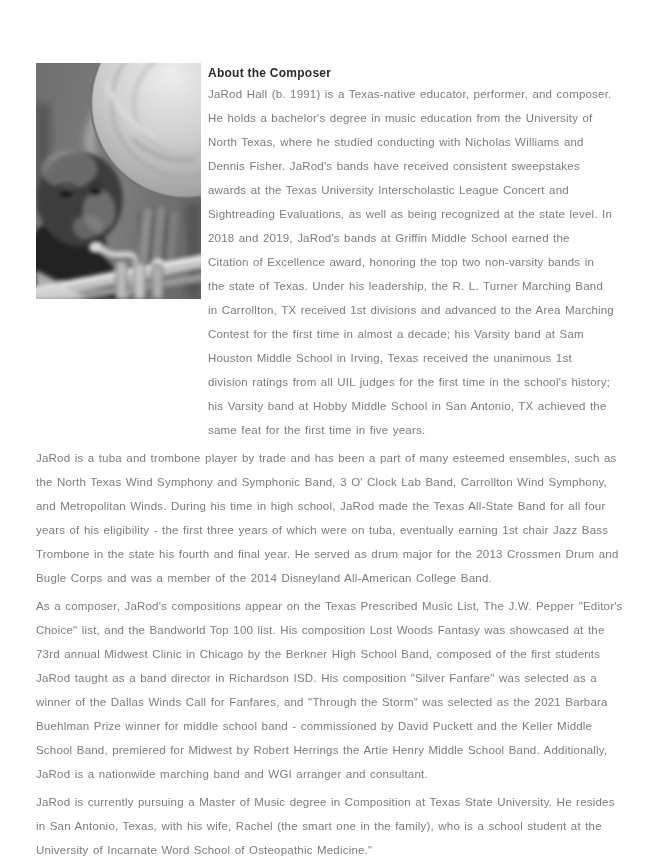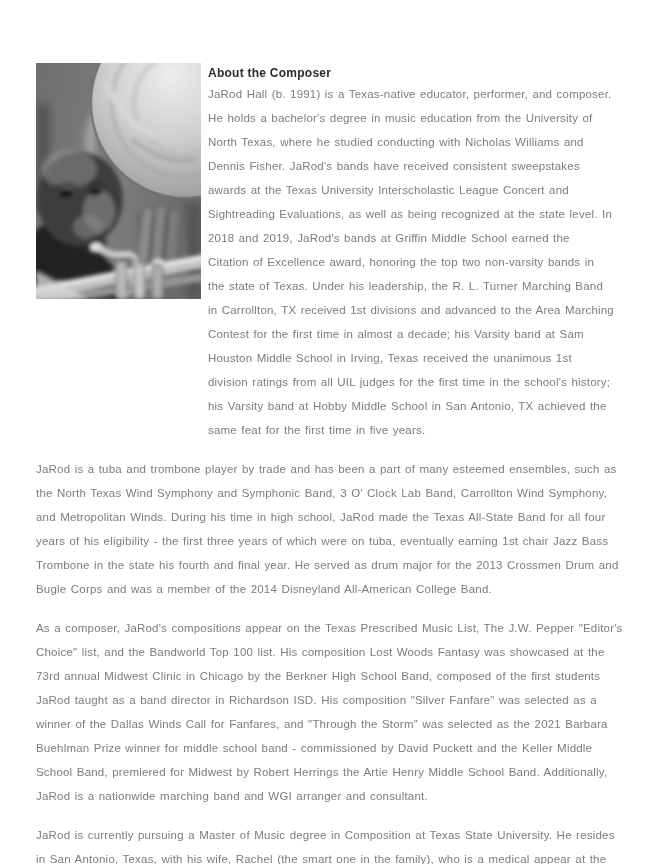--- a/index.html
+++ b/index.html
@@ -51,21 +51,21 @@
   }
   .body-text {
     margin: 0;
     font-size: 11.5px;
     line-height: 24px;
     color: #7c7c7c;
     letter-spacing: 0.2px;
     word-spacing: 1px;
   }
   .para {
-    margin-top: 15px;
+    margin-top: 4px;
     width: 590px;
   }
 </style>
 </head>
 <body>
 
 <div class="page">
   <div class="content">
 
     <div class="top-row">
@@ -152,16 +152,16 @@
       </div>
 
       <div class="col">
         <h1 class="heading">About the Composer</h1>
         <p class="body-text">JaRod Hall (b. 1991) is a Texas-native educator, performer, and composer. He holds a bachelor's degree in music education from the University of North Texas, where he studied conducting with Nicholas Williams and Dennis Fisher. JaRod's bands have received consistent sweepstakes awards at the Texas University Interscholastic League Concert and Sightreading Evaluations, as well as being recognized at the state level. In 2018 and 2019, JaRod's bands at Griffin Middle School earned the Citation of Excellence award, honoring the top two non-varsity bands in the state of Texas. Under his leadership, the R. L. Turner Marching Band in Carrollton, TX received 1st divisions and advanced to the Area Marching Contest for the first time in almost a decade; his Varsity band at Sam Houston Middle School in Irving, Texas received the unanimous 1st division ratings from all UIL judges for the first time in the school's history; his Varsity band at Hobby Middle School in San Antonio, TX achieved the same feat for the first time in five years.</p>
       </div>
     </div>
 
     <p class="body-text para">JaRod is a tuba and trombone player by trade and has been a part of many esteemed ensembles, such as the North Texas Wind Symphony and Symphonic Band, 3 O' Clock Lab Band, Carrollton Wind Symphony, and Metropolitan Winds. During his time in high school, JaRod made the Texas All-State Band for all four years of his eligibility - the first three years of which were on tuba, eventually earning 1st chair Jazz Bass Trombone in the state his fourth and final year. He served as drum major for the 2013 Crossmen Drum and Bugle Corps and was a member of the 2014 Disneyland All-American College Band.</p>
     <p class="body-text para">As a composer, JaRod's compositions appear on the Texas Prescribed Music List, The J.W. Pepper "Editor's Choice" list, and the Bandworld Top 100 list. His composition Lost Woods Fantasy was showcased at the 73rd annual Midwest Clinic in Chicago by the Berkner High School Band, composed of the first students JaRod taught as a band director in Richardson ISD. His composition "Silver Fanfare" was selected as a winner of the Dallas Winds Call for Fanfares, and "Through the Storm" was selected as the 2021 Barbara Buehlman Prize winner for middle school band - commissioned by David Puckett and the Keller Middle School Band, premiered for Midwest by Robert Herrings the Artie Henry Middle School Band. Additionally, JaRod is a nationwide marching band and WGI arranger and consultant.</p>
-    <p class="body-text para">JaRod is currently pursuing a Master of Music degree in Composition at Texas State University. He resides in San Antonio, Texas, with his wife, Rachel (the smart one in the family), who is a medical appear at the University of Incarnate Word School of Osteopathic Medicine."</p>
+    <p class="body-text para">JaRod is currently pursuing a Master of Music degree in Composition at Texas State University. He resides in San Antonio, Texas, with his wife, Rachel (the smart one in the family), who is a school student at the University of Incarnate Word School of Osteopathic Medicine."</p>
 
   </div>
 </div>
 
 </body></html>

